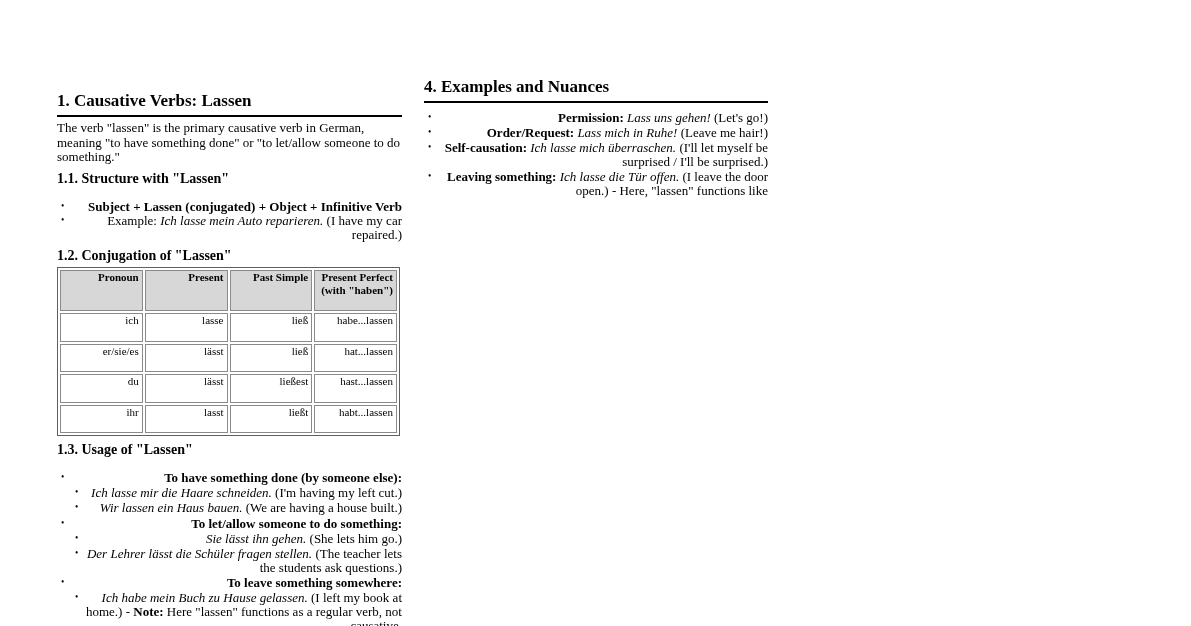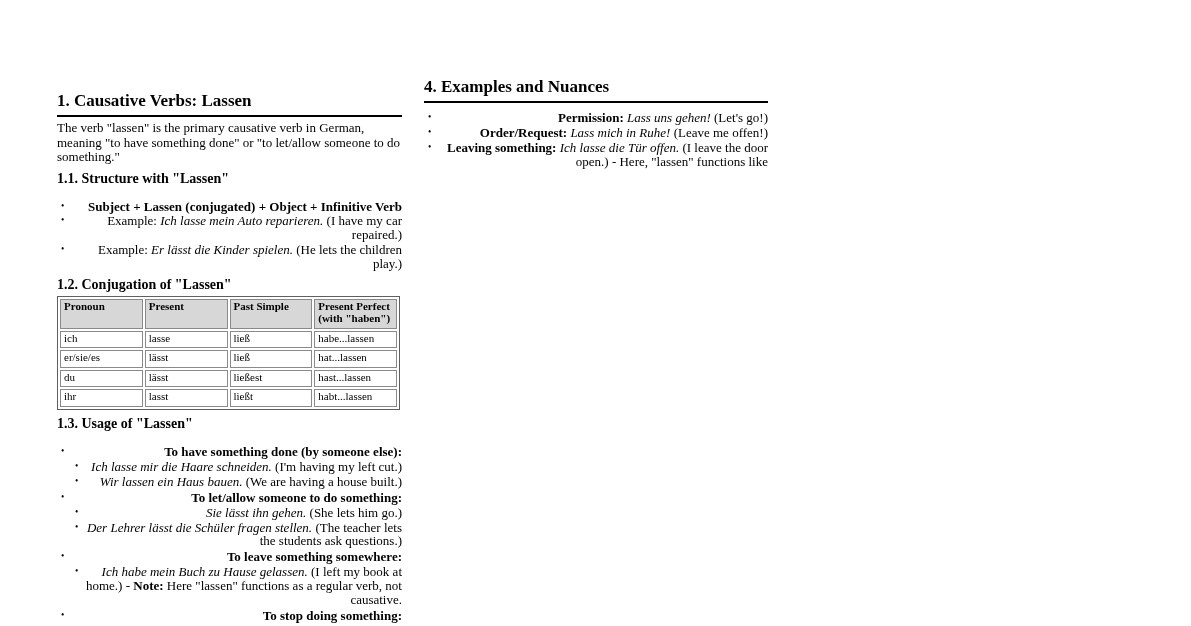--- a/index.html
+++ b/index.html
@@ -65,22 +65,22 @@
     border: 1px solid #5f5f5f;
     background: #ffffff;
     width: 343px;
     margin: 3px 0 2px 0;
     table-layout: fixed;
   }
   th, td {
     border: 1px solid #8a8a8a;
     font-size: 11px;
     line-height: 12.5px;
-    padding: 0 3px 3px 3px;
-    text-align: left;
+    padding: 0 3px 14px 3px;
+    text-align: right;
     vertical-align: top;
     overflow: hidden;
   }
   th { background: #d7d7d7; font-weight: bold; }
 </style>
 </head>
 <body>
 
 <div class="doc">
 
@@ -89,23 +89,20 @@
 
     <p>The verb "lassen" is the primary causative verb in German, meaning "to have something done" or "to let/allow someone to do something."</p>
 
     <h3>1.1. Structure with "Lassen"</h3>
     <ul class="top">
       <li>
         <b>Subject + Lassen (conjugated) + Object + Infinitive Verb</b>
       </li>
       <li>
         <span>Example: </span><i>Ich lasse mein Auto reparieren.</i><span> (I have my car repaired.)</span>
-      </li>
-      <li>
-        <span>Example: </span><i>Er lässt die Kinder spielen.</i><span> (He lets the children play.)</span>
       </li>
     </ul>
 
     <h3>1.2. Conjugation of "Lassen"</h3>
     <table>
       <thead>
         <tr>
           <th>Pronoun</th>
           <th>Present</th>
           <th>Past Simple</th>
@@ -179,21 +176,24 @@
     </ul>
   </div>
 
   <div class="col col-right">
     <h2>4. Examples and Nuances</h2>
     <ul class="top">
       <li>
         <b>Permission:</b><i> Lass uns gehen!</i><span> (Let's go!)</span>
       </li>
       <li>
-        <b>Order/Request:</b><i> Lass mich in Ruhe!</i><span> (Leave me offen!)</span>
+        <b>Order/Request:</b><i> Lass mich in Ruhe!</i><span> (Leave me hair!)</span>
+      </li>
+      <li>
+        <b>Self-causation:</b><i> Ich lasse mich überraschen.</i><span> (I'll let myself be surprised / I'll be surprised.)</span>
       </li>
       <li>
         <b>Leaving something:</b><i> Ich lasse die Tür offen.</i><span> (I leave the door open.) - Here, "lassen" functions like</span>
       </li>
     </ul>
   </div>
 
 </div>
 
 </body></html>

